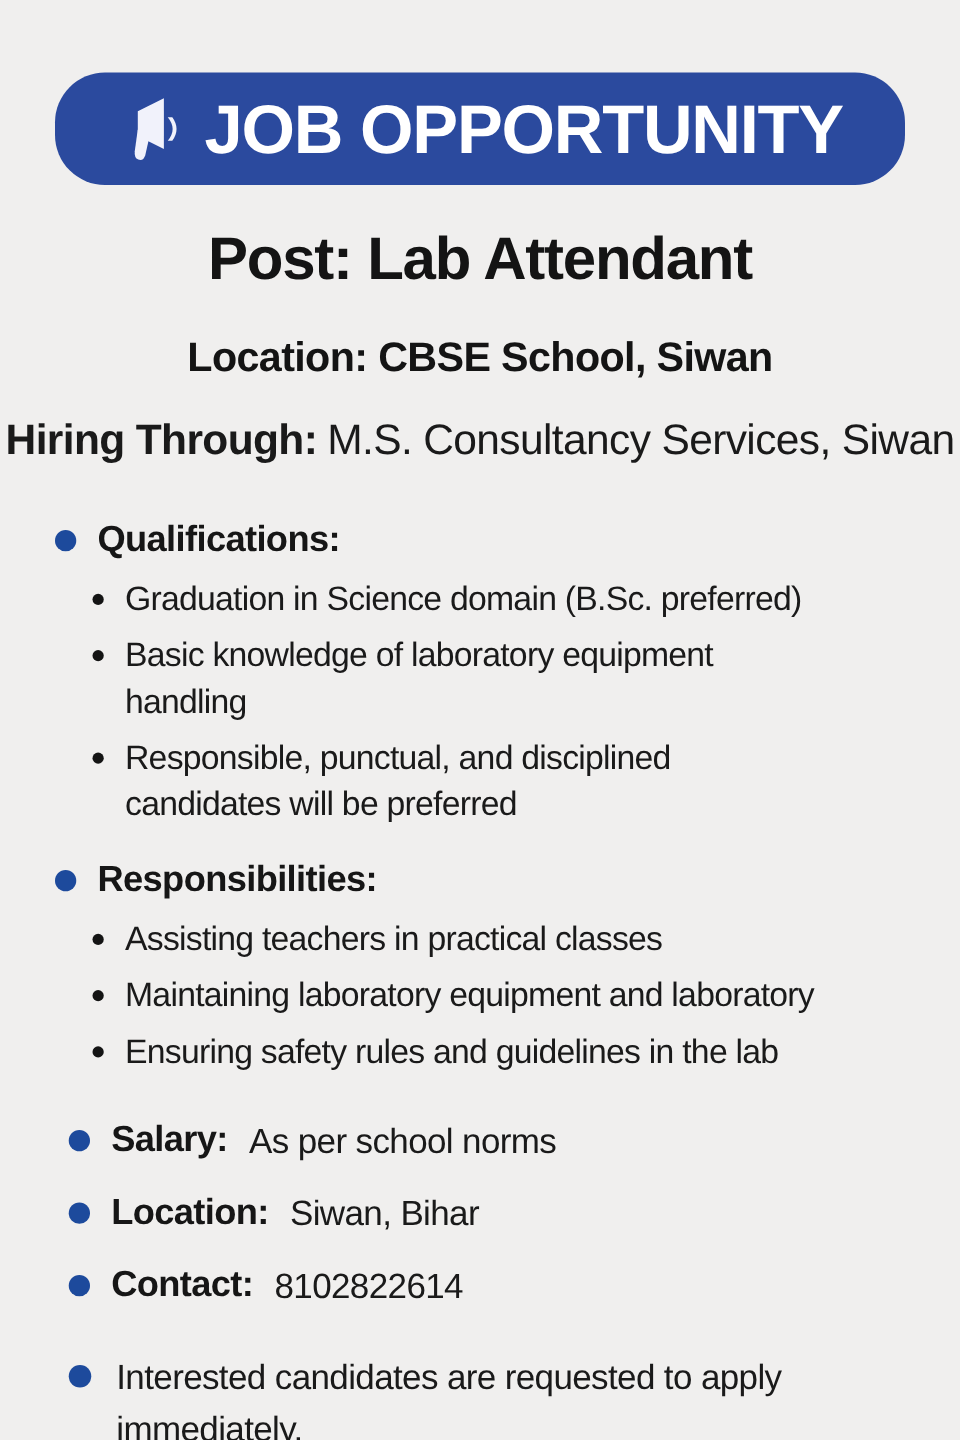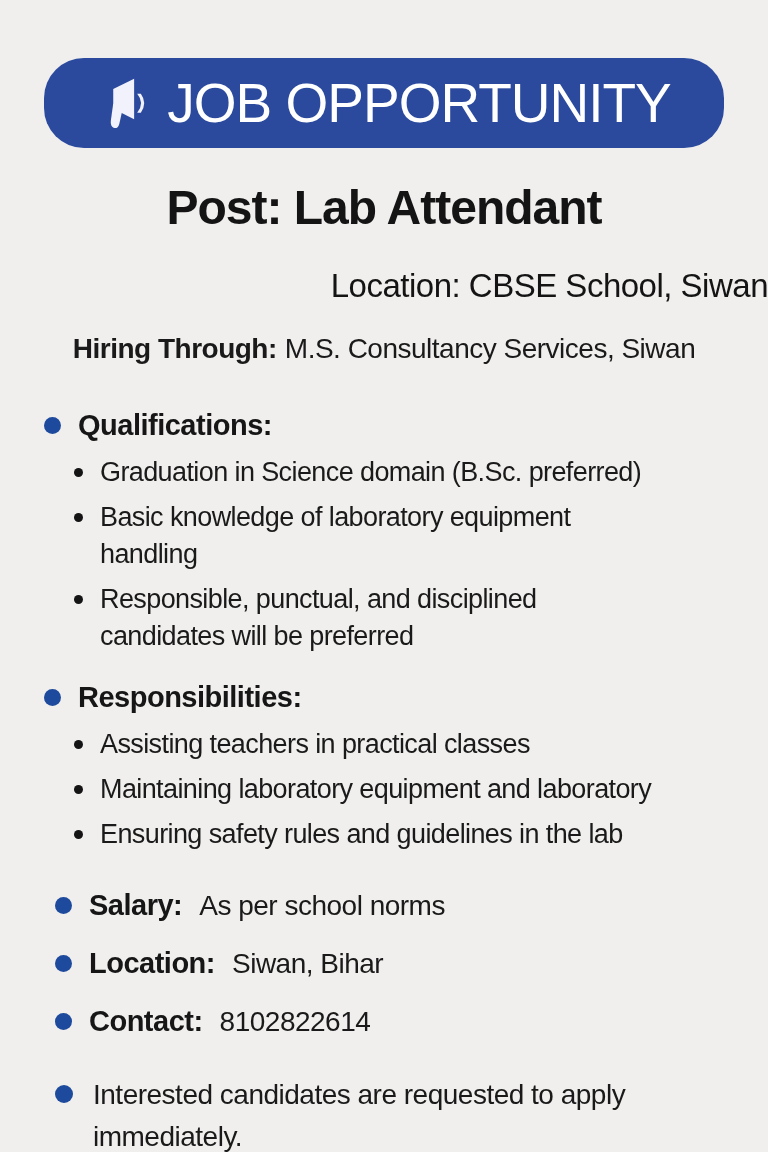--- a/index.html
+++ b/index.html
@@ -17,35 +17,35 @@
   .banner {
     width: 680px; height: 90px;
     margin: 58px auto 0;
     background: #2b4a9e;
     border-radius: 40px;
     display: flex; align-items: center; justify-content: center;
     gap: 12px;
   }
   .banner .megaphone { width: 58px; height: 58px; display: inline-flex; flex: none; }
   .banner .banner-text {
-    color: #ffffff; font-weight: 400; font-size: 55px;
+    color: #ffffff; font-weight: 700; font-size: 55px;
     letter-spacing: -1px; white-space: nowrap;
   }
 
   
   .post-title {
     text-align: center; font-size: 48px; font-weight: 700;
     letter-spacing: -1px; margin-top: 32px; color: #141414;
   }
   .location-line {
-    text-align: right; font-size: 33px; font-weight: 400;
+    text-align: center; font-size: 33px; font-weight: 700;
     letter-spacing: -0.5px; margin-top: 32px; color: #141414;
   }
   .hiring-line {
-    text-align: center; font-size: 28px; margin-top: 28px;
+    text-align: center; font-size: 34px; margin-top: 28px;
     letter-spacing: -0.5px; color: #1a1a1a;
   }
   .hiring-line .bold { font-weight: 700; margin-right: 8px; }
 
   
   .section-head {
     display: flex; align-items: center; gap: 17px;
     padding-left: 44px; margin-top: 44px;
   }
   .section-head.tight { margin-top: 26px; }

